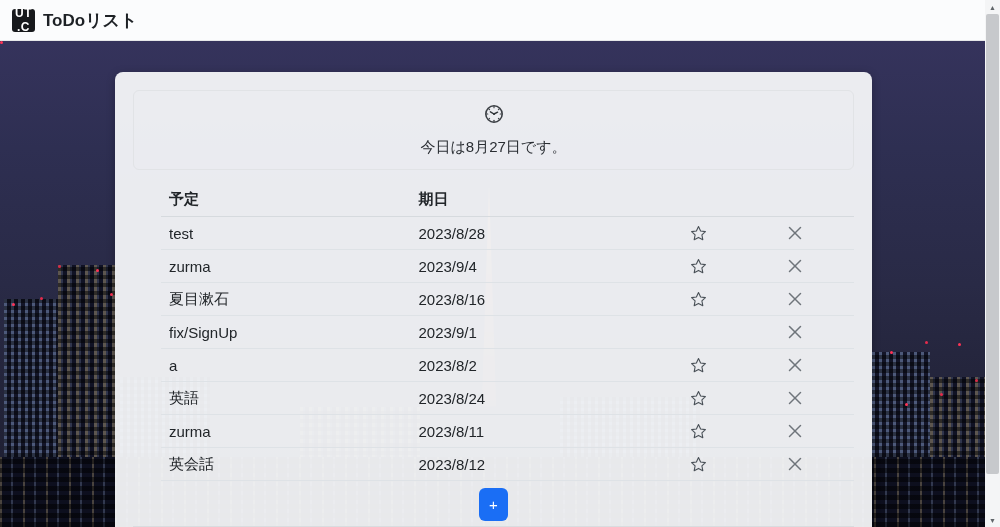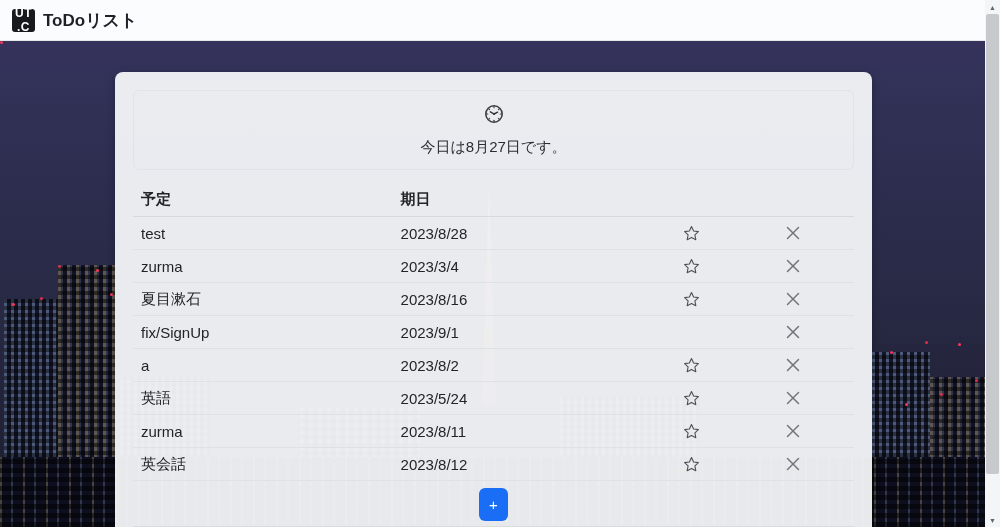--- a/index.html
+++ b/index.html
@@ -72,21 +72,21 @@
     padding:18px; z-index:10;
   }
   .banner {
     border:1px solid #e1e3e6; border-radius:6px; height:80px;
     display:flex; flex-direction:column; align-items:center; justify-content:center;
     gap:9px;
   }
   .banner-text { font-size:15px; color:#2a2e33; }
 
   
-  .table { margin-top:12px; }
+  .table { margin-top:12px;margin-left:28px; }
   .trow {
     display:flex; align-items:center; height:33px;
     border-bottom:1px solid #dee2e6; font-size:15px;
   }
   .thead { height:35px; font-weight:bold; border-bottom:1px solid #d6dade; }
   .c-task { width:36%; padding-left:8px; }
   .c-due  { width:36%; padding-left:8px; }
   .c-star { width:11%; display:flex; justify-content:center; }
   .c-close{ width:17%; display:flex; justify-content:center; }
   .icon-btn {
@@ -194,21 +194,21 @@
         <svg width="16" height="16" viewBox="0 0 16 16">
           <line x1="2.5" y1="2.5" x2="13.5" y2="13.5" stroke="#6f757b" stroke-width="1.5" stroke-linecap="round"></line>
           <line x1="13.5" y1="2.5" x2="2.5" y2="13.5" stroke="#6f757b" stroke-width="1.5" stroke-linecap="round"></line>
         </svg>
       </button>
     </span>
   </div>
 
   <div class="trow">
     <span class="c-task">zurma</span>
-    <span class="c-due">2023/3/4</span>
+    <span class="c-due">2023/9/4</span>
     <span class="c-star">
       <button class="icon-btn" aria-label="favorite">
         <svg width="17" height="17" viewBox="0 0 17 17" fill="none">
           <path d="M8.5 1.6 L10.6 6 L15.4 6.6 L11.9 9.9 L12.8 14.7 L8.5 12.4 L4.2 14.7 L5.1 9.9 L1.6 6.6 L6.4 6 Z" stroke="#495057" stroke-width="1.1" stroke-linejoin="round"></path>
         </svg>
       </button>
     </span>
     <span class="c-close">
       <button class="icon-btn" aria-label="delete">
         <svg width="16" height="16" viewBox="0 0 16 16">
@@ -274,21 +274,21 @@
         <svg width="16" height="16" viewBox="0 0 16 16">
           <line x1="2.5" y1="2.5" x2="13.5" y2="13.5" stroke="#6f757b" stroke-width="1.5" stroke-linecap="round"></line>
           <line x1="13.5" y1="2.5" x2="2.5" y2="13.5" stroke="#6f757b" stroke-width="1.5" stroke-linecap="round"></line>
         </svg>
       </button>
     </span>
   </div>
 
   <div class="trow">
     <span class="c-task">英語</span>
-    <span class="c-due">2023/5/24</span>
+    <span class="c-due">2023/8/24</span>
     <span class="c-star">
       <button class="icon-btn" aria-label="favorite">
         <svg width="17" height="17" viewBox="0 0 17 17" fill="none">
           <path d="M8.5 1.6 L10.6 6 L15.4 6.6 L11.9 9.9 L12.8 14.7 L8.5 12.4 L4.2 14.7 L5.1 9.9 L1.6 6.6 L6.4 6 Z" stroke="#495057" stroke-width="1.1" stroke-linejoin="round"></path>
         </svg>
       </button>
     </span>
     <span class="c-close">
       <button class="icon-btn" aria-label="delete">
         <svg width="16" height="16" viewBox="0 0 16 16">

